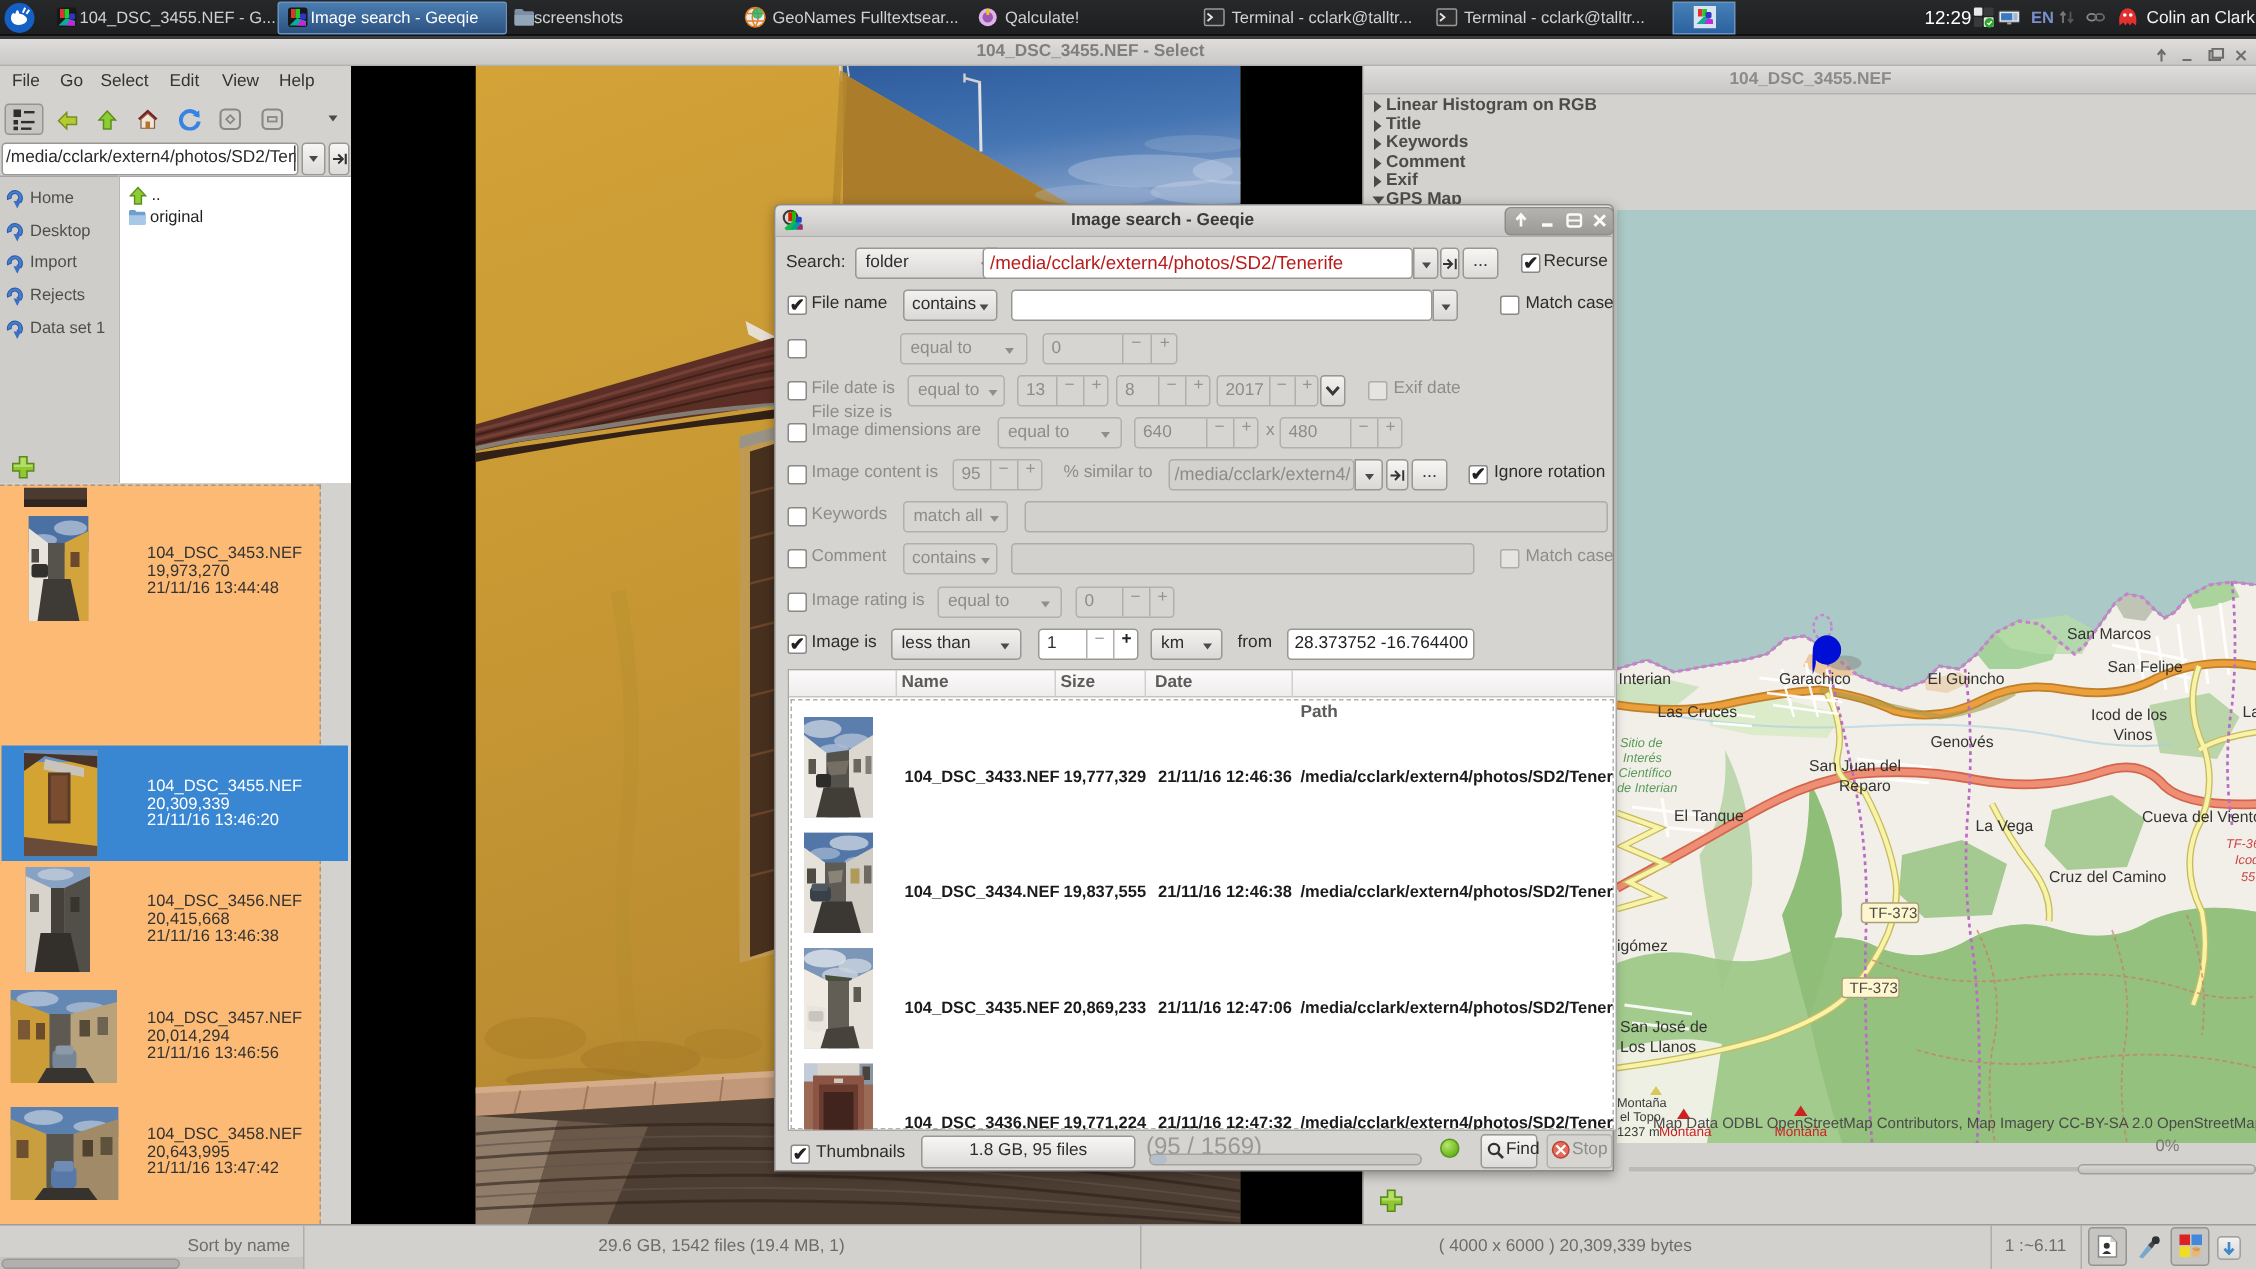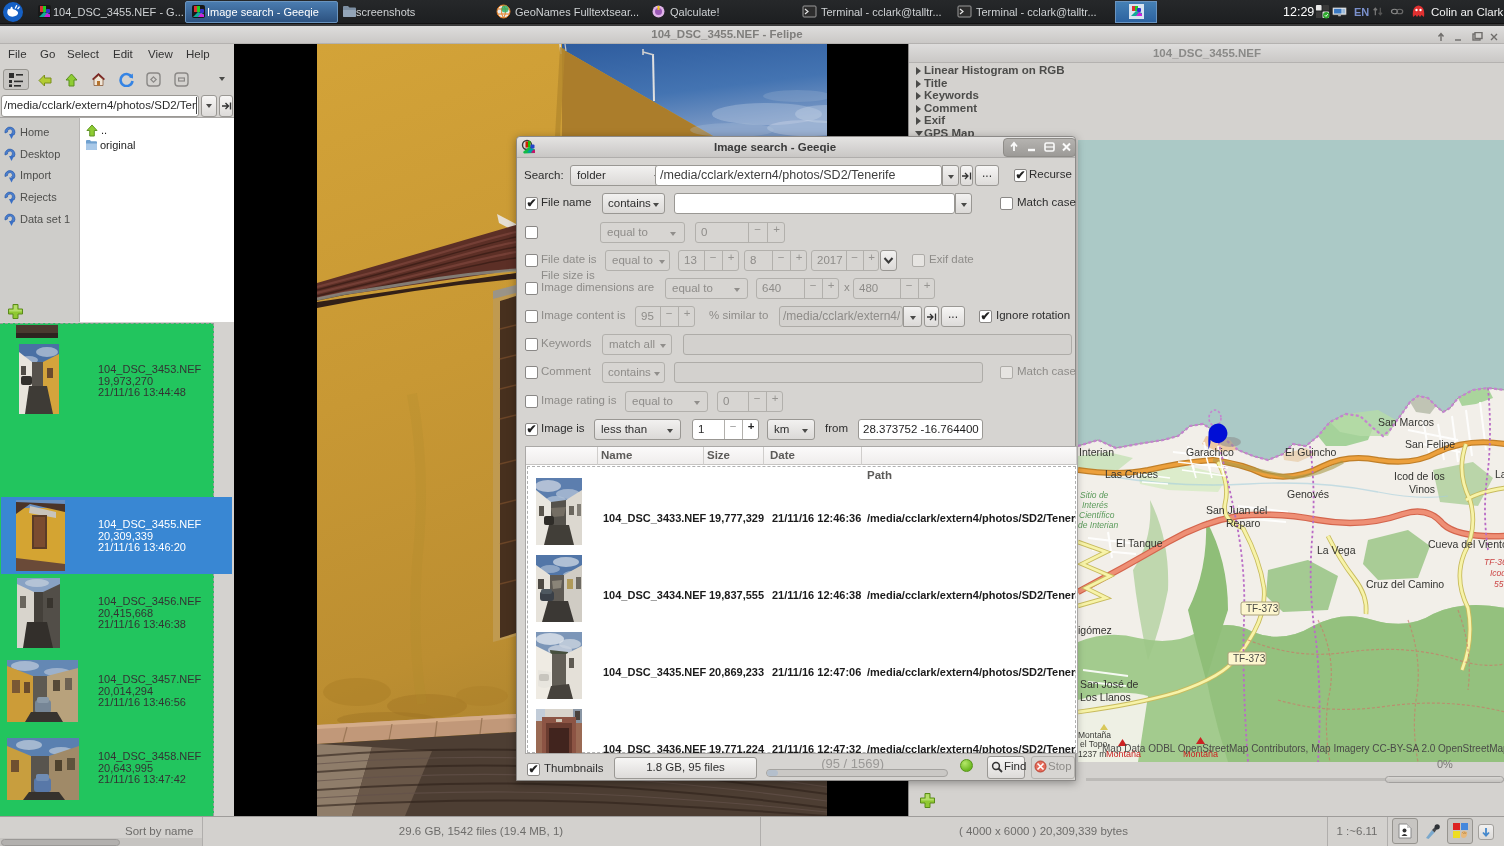--- a/index.html
+++ b/index.html
@@ -23,21 +23,21 @@
 .cb.on::after { content:"\2714"; position:absolute; left:0.5px; top:-2px; font-size:12px; color:#222; font-weight:bold; }
 .arr { position:absolute; width:0; height:0; border-left:3.5px solid transparent; border-right:3.5px solid transparent; border-top:4px solid #4a4a48; }
 .arr.dis { border-top-color:#908e8b; }
 #menubar { position:absolute; left:0; top:20px; width:234px; height:22px; background:#d4d2cf; }
 #menubar span { position:absolute; top:4px; font-size:11.5px; color:#333; }
 #toolbar { position:absolute; left:0; top:42px; width:234px; height:28px; background:#d4d2cf; }
 #pathrow { position:absolute; left:0; top:70px; width:234px; height:24px; background:#d4d2cf; }
 #bookmarks { position:absolute; left:0; top:93px; width:79px; height:205px; background:#cecdca; border-top:1px solid #a8a6a4; }
 .bmitem { position:absolute; left:20px; font-size:11px; color:#4e4e4c; }
 #filepane { position:absolute; left:79px; top:93px; width:155px; height:205px; background:#fff; border-top:1px solid #a8a6a4; border-left:1px solid #b8b6b4; }
-#thumbpane { position:absolute; left:0; top:299px; width:214px; height:493px; background:#22c55e; border-top:1px dashed #9a9a9a; border-right:1px dashed #9a9a9a; }
+#thumbpane { position:absolute; left:0; top:299px; width:214px; height:493px; background:#fdba74; border-top:1px dashed #9a9a9a; border-right:1px dashed #9a9a9a; }
 .trow { position:absolute; left:1px; width:231px; height:77px; }
 .trow .nm { position:absolute; left:97px; font-size:11px; color:#333; line-height:11.5px; white-space:nowrap; }
 .trow.sel { background:#3987d3; }
 .trow.sel .nm { color:#fff; }
 #statusbar { position:absolute; left:0; top:792px; width:1504px; height:30px; background:#d3d1ce; border-top:1px solid #9e9c9a; }
 #statusbar .st { position:absolute; top:8px; font-size:11.5px; color:#6d6c6a; white-space:nowrap; }
 #statusbar .div { position:absolute; top:0; width:1px; height:30px; background:#b0aeac; }
 #infowin { position:absolute; left:908px; top:20px; width:596px; height:772px; background:#d4d2cf; border-left:1px solid #8e8c8a; }
 .sideitem { position:absolute; left:15px; font-size:11.5px; font-weight:bold; color:#4c4c4a; white-space:nowrap; }
 .expander { position:absolute; left:6px; width:0; height:0; }
@@ -149,21 +149,21 @@
     </svg>
   <svg class="tico" style="left:1411px;" width="15" height="15" viewBox="0 0 15 15">
       <path d="M2 13 Q1 6 4 3 Q7.5 0 11 3 Q14 6 13 13 L10.5 11 L9 13 L7.5 11 L6 13 L4.5 11 Z" fill="#e03030"></path>
       <circle cx="5.5" cy="6" r="1.2" fill="#fff"></circle>
       <circle cx="9.5" cy="6" r="1.2" fill="#fff"></circle>
     </svg>
   <div class="tbtn" style="left:1431px;color:#f2f2f2;font-size:11.5px;">Colin an Clark</div>
 </div>
 <div id="mainwin">
   <div class="titlebar" style="left:0;top:0;width:1504px;height:20px;border-top:2px solid #3a3a3a;"></div>
-  <div class="titletext abs" style="left:427px;top:4px;width:600px;">104_DSC_3455.NEF - Felipe</div>
+  <div class="titletext abs" style="left:427px;top:4px;width:600px;">104_DSC_3455.NEF - Select</div>
   <svg class="abs" style="left:1437px;top:8px;" width="62" height="10" viewBox="0 0 62 10">
       <g stroke="#6e6c6a" stroke-width="1.4" fill="none">
         <path d="M4 9 L4 2 M1.5 4.5 L4 1.5 L6.5 4.5"></path>
         <path d="M18 8 L24 8"></path>
         <rect x="36" y="2" width="7" height="6"></rect>
         <rect x="38" y="0.5" width="7" height="6" fill="#d4d2cf"></rect>
         <path d="M54 2 L60 8 M60 2 L54 8"></path>
       </g>
     </svg>
   <div id="menubar">
@@ -644,21 +644,21 @@
       </g>
     </svg>
   </div>
 
   <div class="lbl" style="left:7px;top:32px;">Search:</div>
   <div class="combo" style="left:53px;top:28px;width:97px;height:21px;">
       <span class="ct">folder</span>
       <span class="arr" style="right:6px;top:9px;"></span>
     </div>
   <div class="entry abs" style="left:138px;top:28px;width:287px;height:21px;"></div>
-  <div class="abs" style="left:143px;top:31px;font-size:12.5px;color:#404040;white-space:nowrap;">/media/cclark/extern4/photos/SD2/Tenerife</div>
+  <div class="abs" style="left:143px;top:31px;font-size:12.5px;color:#b91c1c;white-space:nowrap;">/media/cclark/extern4/photos/SD2/Tenerife</div>
   <div class="combo" style="left:425px;top:28px;width:17px;height:21px;border-radius:0 3px 3px 0;">
       <span class="arr" style="left:5px;top:9px;"></span>
     </div>
   <div class="btn abs" style="left:443px;top:28px;width:13px;height:21px;"></div>
   <svg class="abs" style="left:444px;top:34px;" width="11" height="10" viewBox="0 0 11 10">
       <path d="M1 5 L6.5 5 M4 2 L7 5 L4 8 M9.5 1.5 L9.5 8.5" stroke="#333" stroke-width="1.3" fill="none"></path>
     </svg>
   <div class="btn abs" style="left:458px;top:28px;width:24px;height:21px;"></div>
   <div class="abs" style="left:465px;top:29px;font-size:12px;color:#333;">...</div>
   <div class="cb on" style="left:497px;top:32px;"></div>
@@ -905,21 +905,21 @@
         <span style="left:246px;">21/11/16 12:47:32</span>
         <span style="left:341px;">/media/cclark/extern4/photos/SD2/Tener</span>
     </div>
   </div>
 
   <div id="dbottom">
     <div class="cb on" style="left:10px;top:4px;"></div>
     <div class="lbl" style="left:27px;top:3px;">Thumbnails</div>
     <div class="btn abs" style="left:97px;top:-2px;width:143px;height:22px;"></div>
     <div class="lbl" style="left:97px;top:2px;width:143px;text-align:center;">1.8 GB, 95 files</div>
-    <div class="abs" style="left:247px;top:-3px;width:120px;text-align:right;font-size:13px;color:#9a9896;">(95 / 1569)</div>
+    <div class="abs" style="left:247px;top:-3px;width:120px;text-align:left;font-size:16px;color:#9a9896;">(95 / 1569)</div>
     <div class="abs" style="left:249px;top:10px;width:182px;height:8px;background:#cac8c5;border:1px solid #a5a3a0;border-radius:4px;"></div>
     <div class="abs" style="left:250px;top:11px;width:11px;height:6px;background:#b4bfcc;border-radius:3px;"></div>
     <div class="abs" style="left:443px;top:0;width:13px;height:13px;border-radius:50%;background:radial-gradient(circle at 35% 30%,#b5e86a,#6cb821 70%);border:1px solid #58941a;"></div>
     <div class="btn abs" style="left:470px;top:-3px;width:38px;height:23px;"></div>
     <svg class="abs" style="left:474px;top:2px;" width="12" height="12" viewBox="0 0 12 12">
         <circle cx="5" cy="5" r="3.4" fill="none" stroke="#333" stroke-width="1.5"></circle>
         <line x1="7.5" y1="7.5" x2="11" y2="11" stroke="#333" stroke-width="1.8"></line>
       </svg>
     <div class="lbl" style="left:487px;top:1px;">Find</div>
     <div class="btn dis abs" style="left:514px;top:-3px;width:44px;height:23px;"></div>

